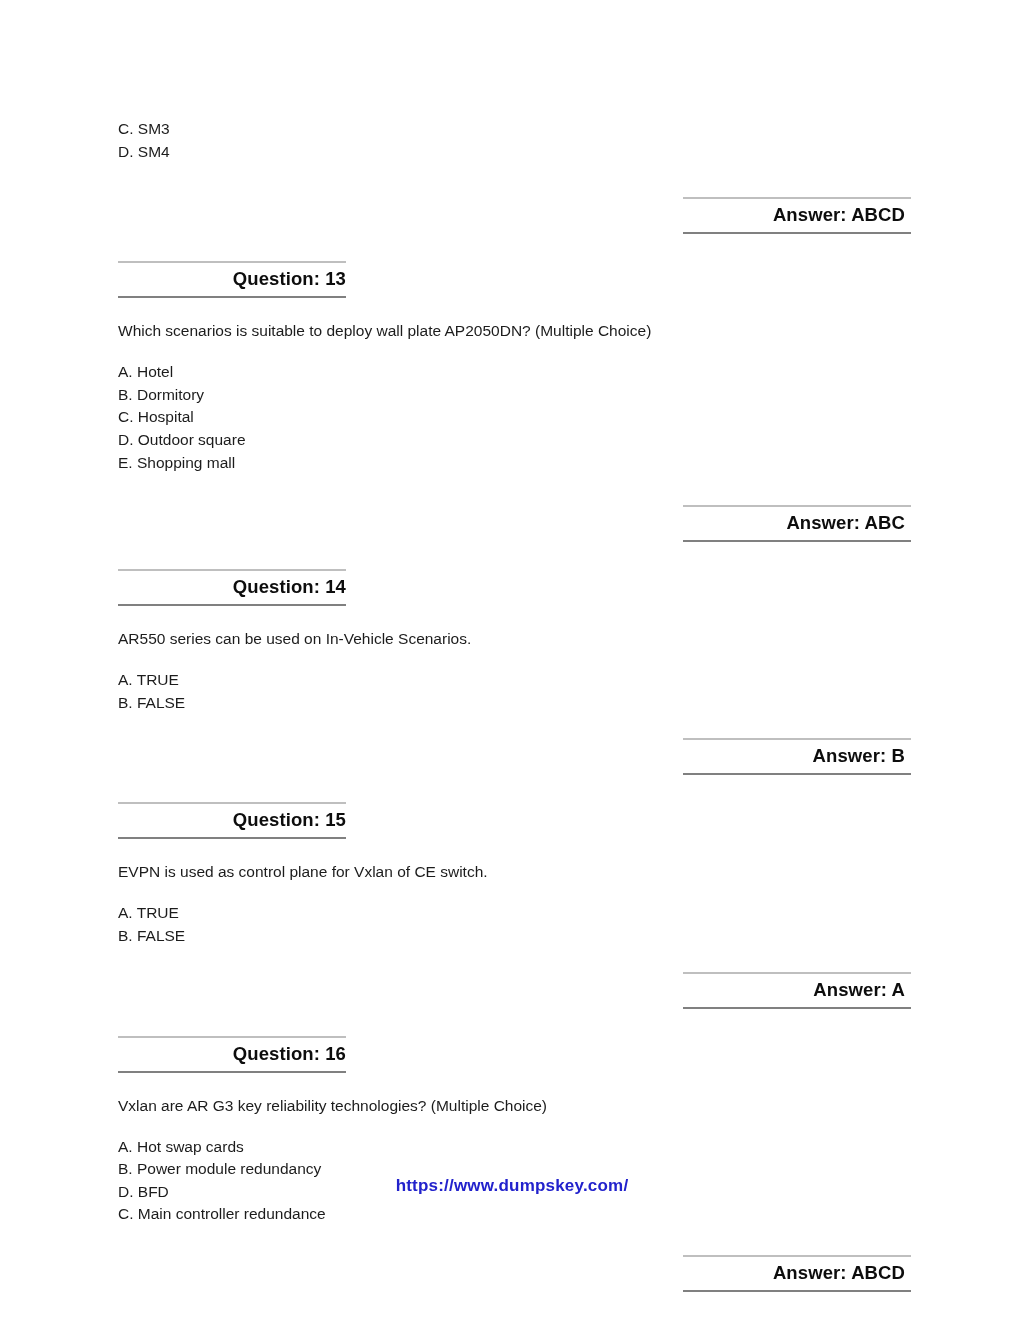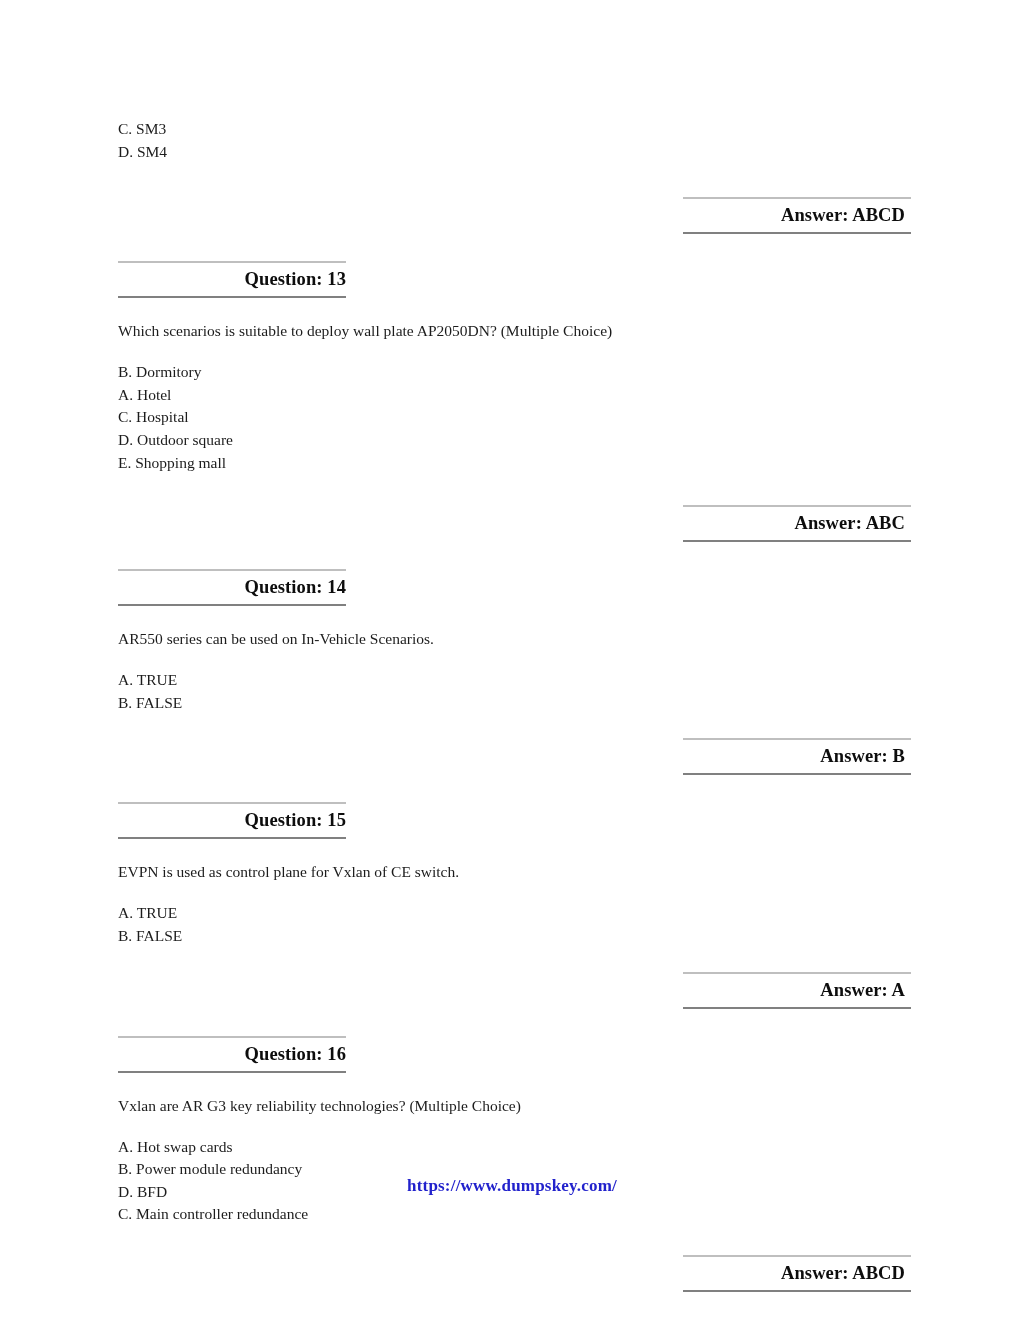--- a/index.html
+++ b/index.html
@@ -16,21 +16,20 @@
     color: #1a1a1a;
     -webkit-font-smoothing: antialiased;
   }
 
   .page {
     position: relative;
     width: 1024px;
     height: 1326px;
     box-sizing: border-box;
     padding: 118px 113px 0 118px;
-    font-family: Liberation Serif, serif;
   }
 
   
   .opt-list {
     margin: 0;
     padding: 0;
     list-style: none;
   }
   .opt-line {
     font-size: 15.5px;
@@ -122,22 +121,22 @@
   </div>
 
   <div class="sp-b"></div>
 
   <div>
     <div class="q-heading">Question: 13</div>
     <div class="sp-d"></div>
     <p class="q-text">Which scenarios is suitable to deploy wall plate AP2050DN? (Multiple Choice)</p>
     <div class="sp-c"></div>
     <ul class="opt-list">
+      <li class="opt-line">A. Hotel</li>
       <li class="opt-line">B. Dormitory</li>
-      <li class="opt-line">A. Hotel</li>
       <li class="opt-line">C. Hospital</li>
       <li class="opt-line">D. Outdoor square</li>
       <li class="opt-line">E. Shopping mall</li>
     </ul>
     <div class="sp-g"></div>
     <div class="answer-row">
       <div class="answer-band">Answer: ABC</div>
     </div>
   </div>
 

